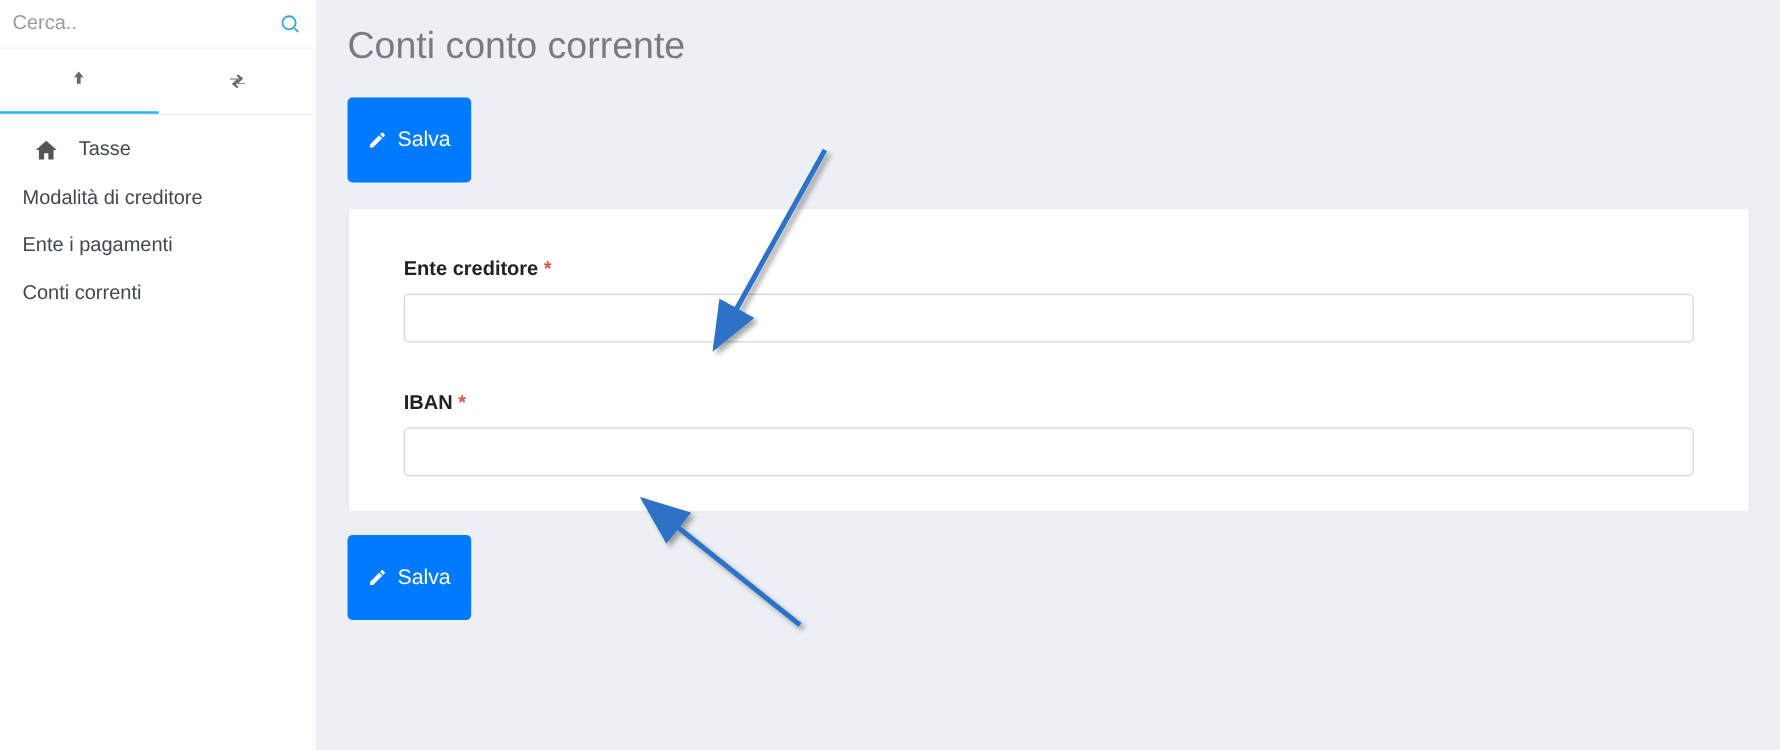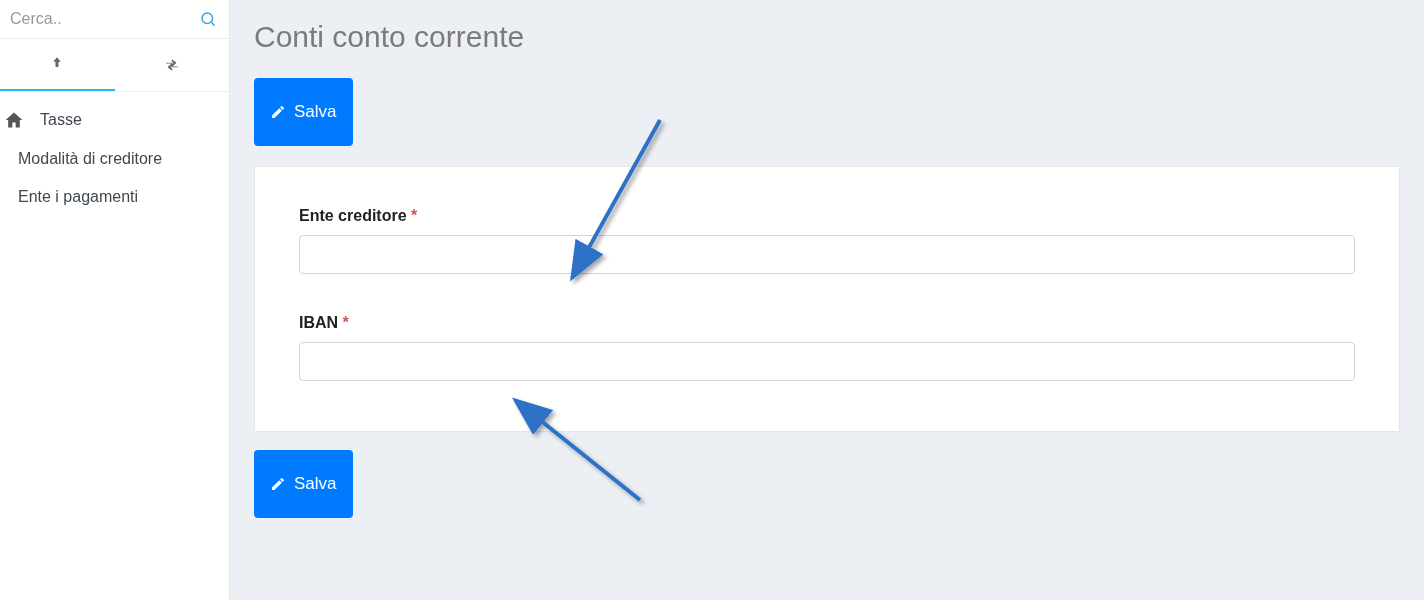--- a/index.html
+++ b/index.html
@@ -8,21 +8,21 @@
       background: #ecf0f5;
       color: #333;
       width: 1424px;
       height: 600px;
       overflow: hidden;
       display: flex;
     }
 
     
     .sidebar {
-      width: 230px;
+      width: 254px;
       background: #fff;
       border-right: 1px solid #e6e6e6;
       display: flex;
       flex-direction: column;
     }
     .search-wrap {
       position: relative;
       border-bottom: 1px solid #eee;
     }
     .search-input {
@@ -61,21 +61,21 @@
       border-bottom: 2px solid #29b6f6;
     }
     .tab svg { width: 18px; height: 18px; }
 
     .nav {
       padding-top: 8px;
     }
     .nav-item {
       display: flex;
       align-items: center;
-      padding: 10px 4px;
+      padding: 10px 27px;
       font-size: 16px;
       color: #40484f;
       cursor: pointer;
     }
     .nav-item .home-icon {
       width: 20px;
       height: 20px;
       margin-right: 16px;
       color: #555;
     }
@@ -107,21 +107,21 @@
       font-size: 17px;
       cursor: pointer;
     }
     .btn-primary svg { width: 16px; height: 16px; fill: currentColor; }
 
     .card {
       background: #fff;
       border: 1px solid #e6e6e6;
       border-radius: 2px;
       margin-top: 20px;
-      padding: 40px 44px 50px;
+      padding: 40px 44px 28px;
       position: relative;
     }
     .form-group { margin-bottom: 28px; }
     .form-label {
       display: block;
       font-size: 16px;
       font-weight: 600;
       color: #222;
       margin-bottom: 10px;
     }
@@ -174,20 +174,23 @@
       <svg class="home-icon" viewBox="0 0 24 24" fill="currentColor">
         <path d="M12 3l10 9h-3v9h-5v-6h-4v6H5v-9H2l10-9z"></path>
       </svg>
       <span>Tasse</span>
     </div>
     <div class="nav-item no-icon">
       <span>Modalità di creditore</span>
     </div>
     <div class="nav-item no-icon">
       <span>Ente i pagamenti</span>
+    </div>
+    <div class="nav-item no-icon">
+      <span>Conti correnti</span>
     </div>
   </nav>
 </aside>
 
 <main class="main">
   <h1 class="page-title">Conti conto corrente</h1>
 
   <button class="btn-primary">
     <svg viewBox="0 0 24 24">
       <path d="M3 17.25V21h3.75l11-11-3.75-3.75-11 11zM20.7 7.04a1 1 0 0 0 0-1.41l-2.34-2.34a1 1 0 0 0-1.41 0l-1.83 1.83 3.75 3.75 1.83-1.83z"></path>

